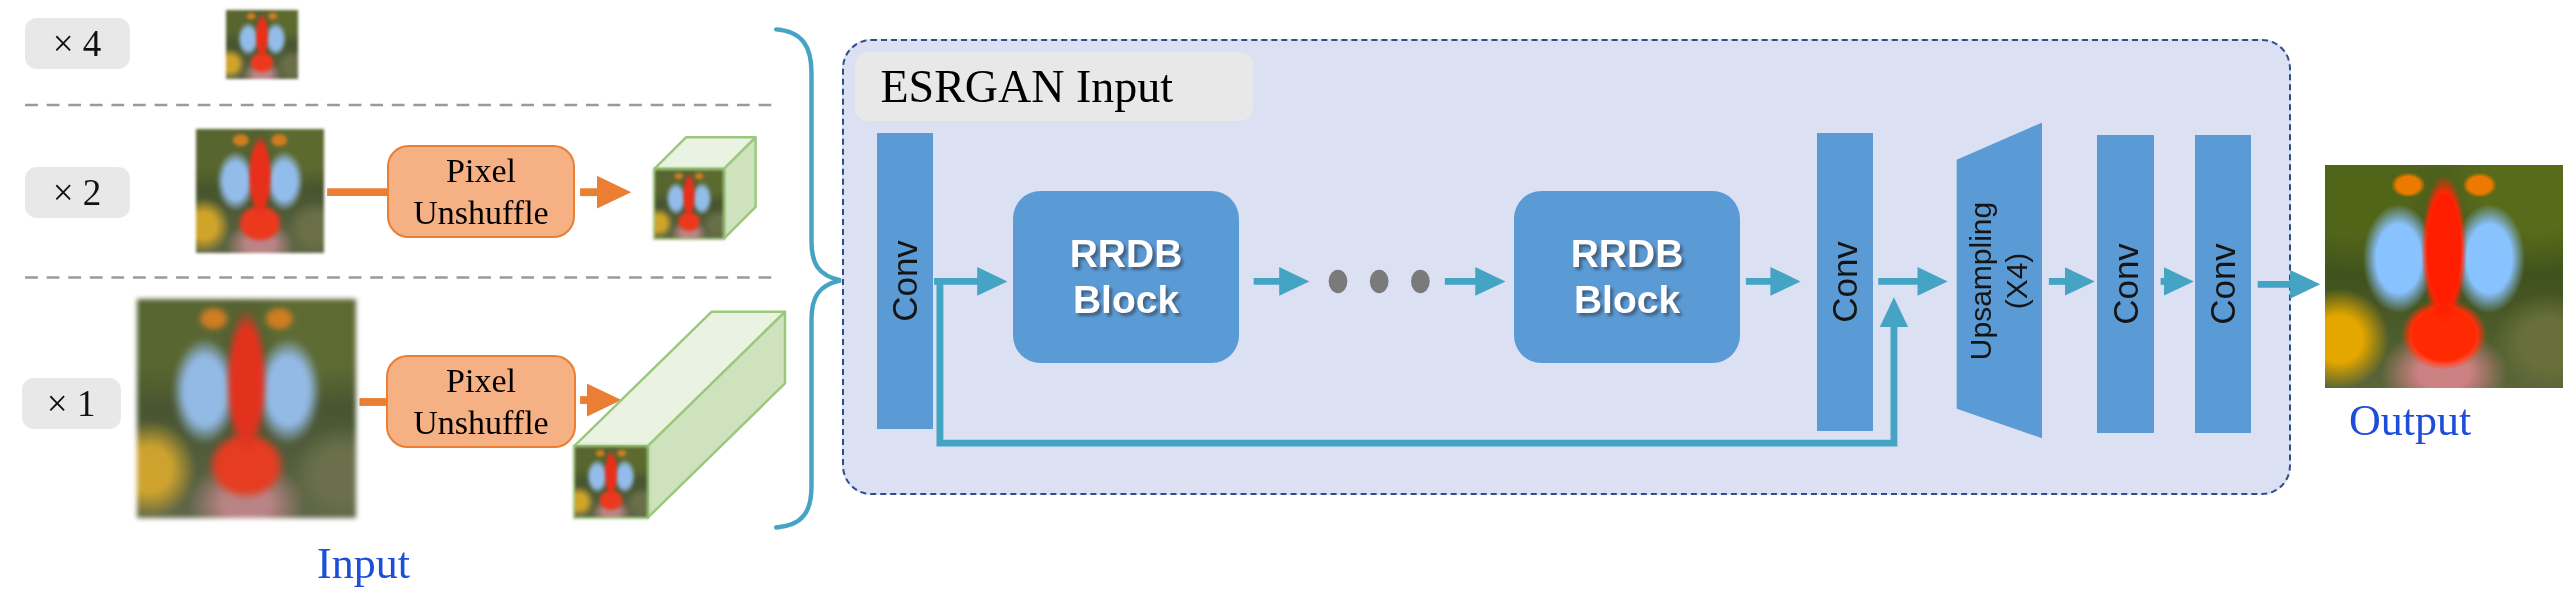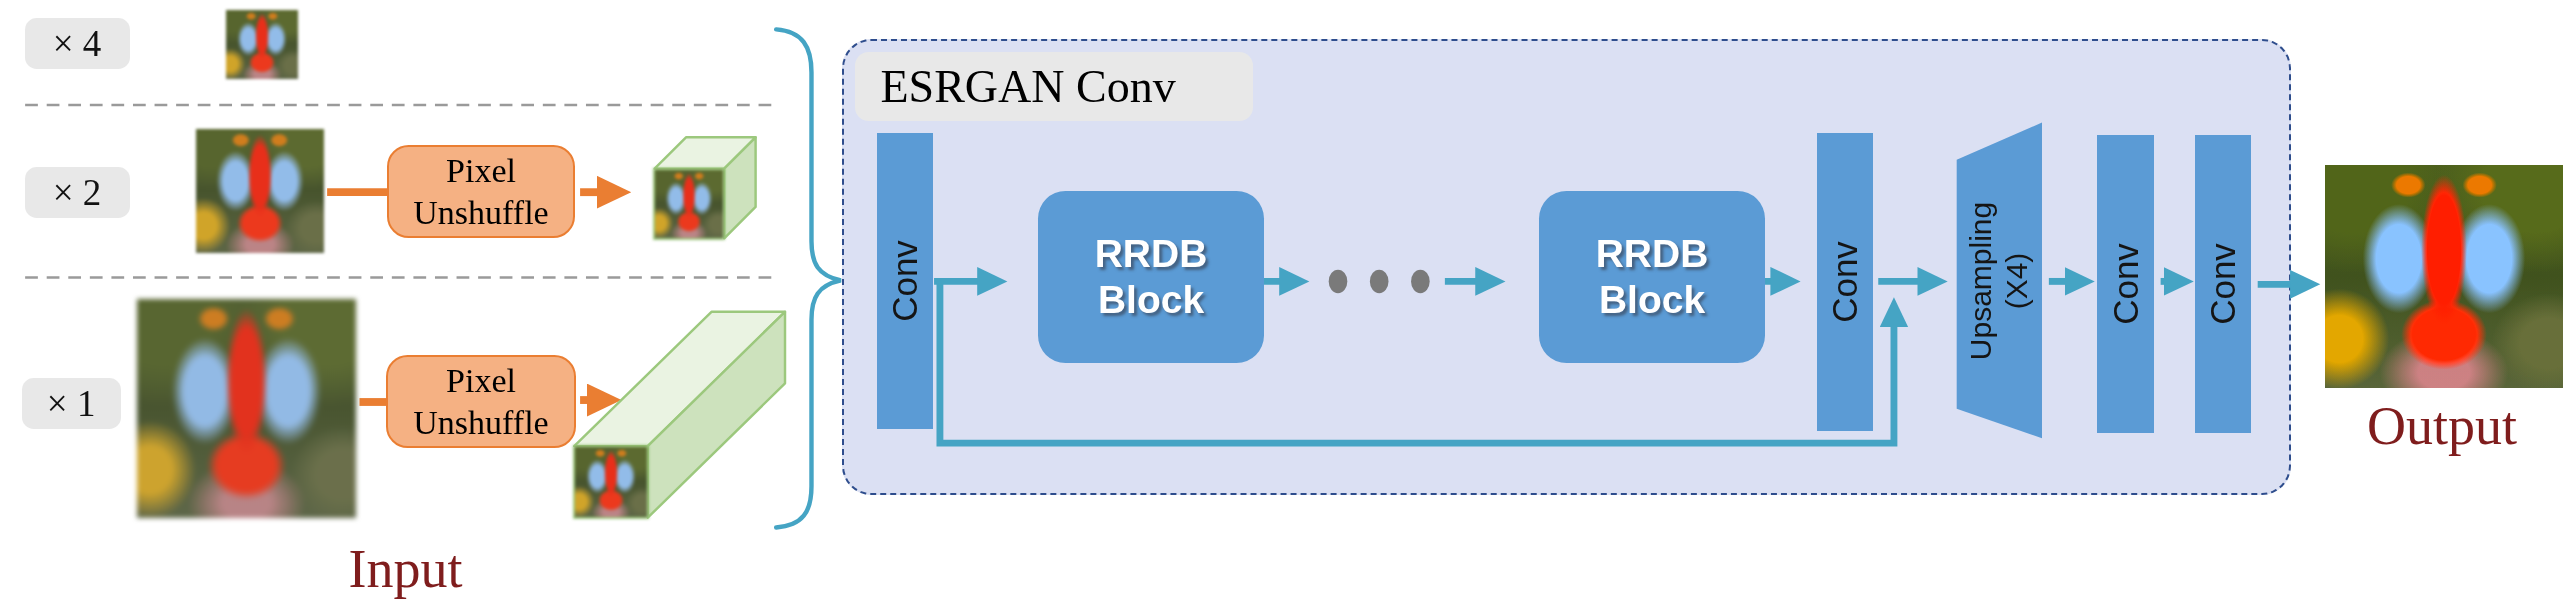--- a/index.html
+++ b/index.html
@@ -8,21 +8,21 @@
     --green_stroke:#9cc87d; --label_bg:#e8e8e8; --dot_gray:#7a7a7a; --dash_gray:#9a9a9a;
   }
   html,body{margin:0;padding:0;background:#ffffff;}
   #canvas{position:relative;width:2576px;height:603px;background:#ffffff;overflow:hidden;
           font-family:"Liberation Serif", serif;}
   .abs{position:absolute;}
 
   
   .scale-badge{background:var(--label_bg);border-radius:11.8px;color:#111;
     font-size:37px;display:flex;align-items:center;justify-content:center;z-index:4;}
-  .caption{color:#7f1d1d;font-size:54px;text-align:center;z-index:4;}
+  .caption{color:#1d4ed8;font-size:44px;z-index:4;}
   .title-box{background:var(--label_bg);border-radius:13.7px;color:#000;font-size:46px;
     display:flex;align-items:center;padding-left:25.5px;box-sizing:border-box;z-index:4;}
 
   
   .baboon{
     background:
       radial-gradient(9% 7% at 35% 9%, #cf7d1f 55%, rgba(207,125,31,0) 80%),
       radial-gradient(9% 7% at 65% 9%, #cf7d1f 55%, rgba(207,125,31,0) 80%),
       radial-gradient(12% 42% at 50% 38%, #e5301b 58%, rgba(229,48,27,0) 80%),
       radial-gradient(24% 21% at 50% 76%, #e93a1e 55%, rgba(233,58,30,0) 75%),
@@ -47,21 +47,21 @@
     color:#000;font-size:34px;line-height:1.22;z-index:4;}
 
   
   .panel{background:var(--panel_bg);border:2.9px dashed var(--panel_border);border-radius:29px;
     box-sizing:border-box;z-index:1;}
   .conv-bar{background:var(--block_blue);display:flex;align-items:center;justify-content:center;z-index:4;}
   .conv-bar span{transform:rotate(-90deg);white-space:nowrap;color:#151515;font-size:35px;
     font-family:"Liberation Sans", sans-serif;}
   .rrdb{background:var(--block_blue);border-radius:27.5px;display:flex;flex-direction:column;
     align-items:center;justify-content:center;color:#fff;font-weight:bold;font-size:39px;line-height:1.18;
-    font-family:"Liberation Sans", sans-serif;text-shadow:2.9px 2.9px 2.9px rgba(50,50,60,.55);z-index:4;margin-left:25px;}
+    font-family:"Liberation Sans", sans-serif;text-shadow:2.9px 2.9px 2.9px rgba(50,50,60,.55);z-index:4;}
   .ups-text{display:flex;align-items:center;justify-content:center;z-index:4;}
   .ups-text .inner{transform:rotate(-90deg);white-space:nowrap;text-align:center;color:#151515;
     font-size:30px;line-height:1.2;font-family:"Liberation Sans", sans-serif;}
   .ups-text .inner span{display:block;}
 
   svg#overlay{position:absolute;left:0;top:0;z-index:3;pointer-events:none;}
   .teal-line{stroke:var(--arrow_teal);stroke-width:7;fill:none;}
   .teal-thin{stroke:var(--arrow_teal);stroke-width:4.5;fill:none;stroke-linecap:round;}
   .orange-line{stroke:var(--orange_stroke);stroke-width:8;fill:none;}
   .sep{stroke:var(--dash_gray);stroke-width:2.5;stroke-dasharray:13 9;}
@@ -146,21 +146,21 @@
   <div class="abs pu-box" style="left:386px;top:355px;width:190px;height:93px;">
     <span>Pixel</span>
     <span>Unshuffle</span>
   </div>
 
   <div class="abs baboon lr green-frame" style="left:653px;top:168px;width:72px;height:72px;"></div>
   <div class="abs baboon lr green-frame" style="left:573px;top:445px;width:76px;height:74px;"></div>
 
   <div class="abs caption" style="left:317px;top:538px;width:177px;">Input</div>
 
-  <div class="abs title-box" style="left:855px;top:52px;width:398px;height:69px;">ESRGAN Conv</div>
+  <div class="abs title-box" style="left:855px;top:52px;width:398px;height:69px;">ESRGAN Input</div>
 
   <div class="abs conv-bar" style="left:877px;top:133px;width:56px;height:296px;">
     <span>Conv</span>
   </div>
 
   <div class="abs rrdb" style="left:1013px;top:191px;width:226px;height:172px;">
     <span>RRDB</span>
     <span>Block</span>
   </div>
 

